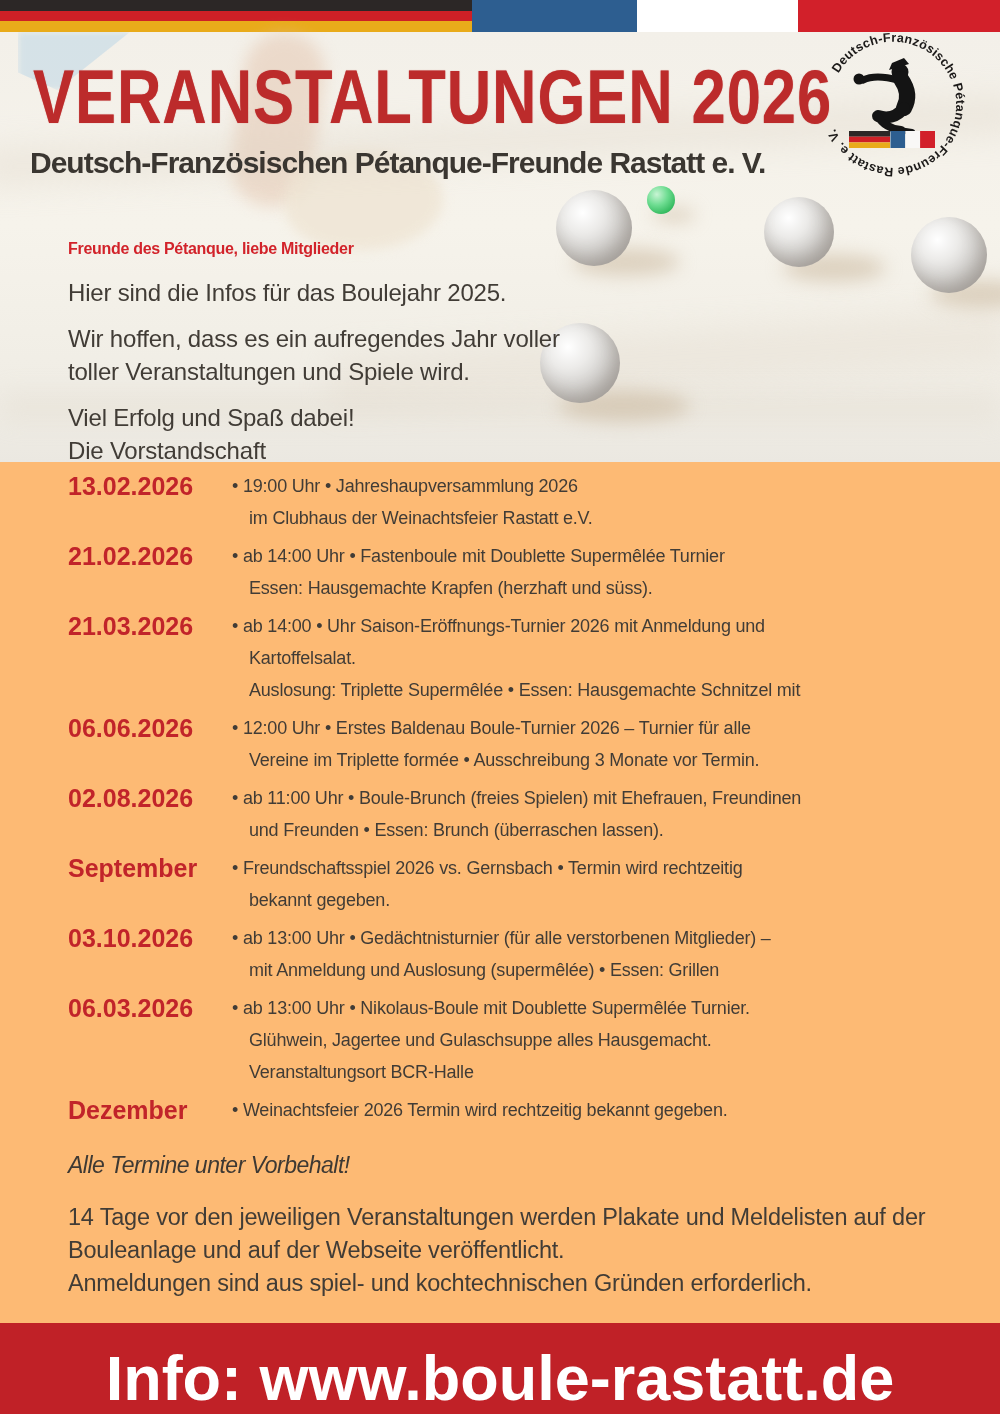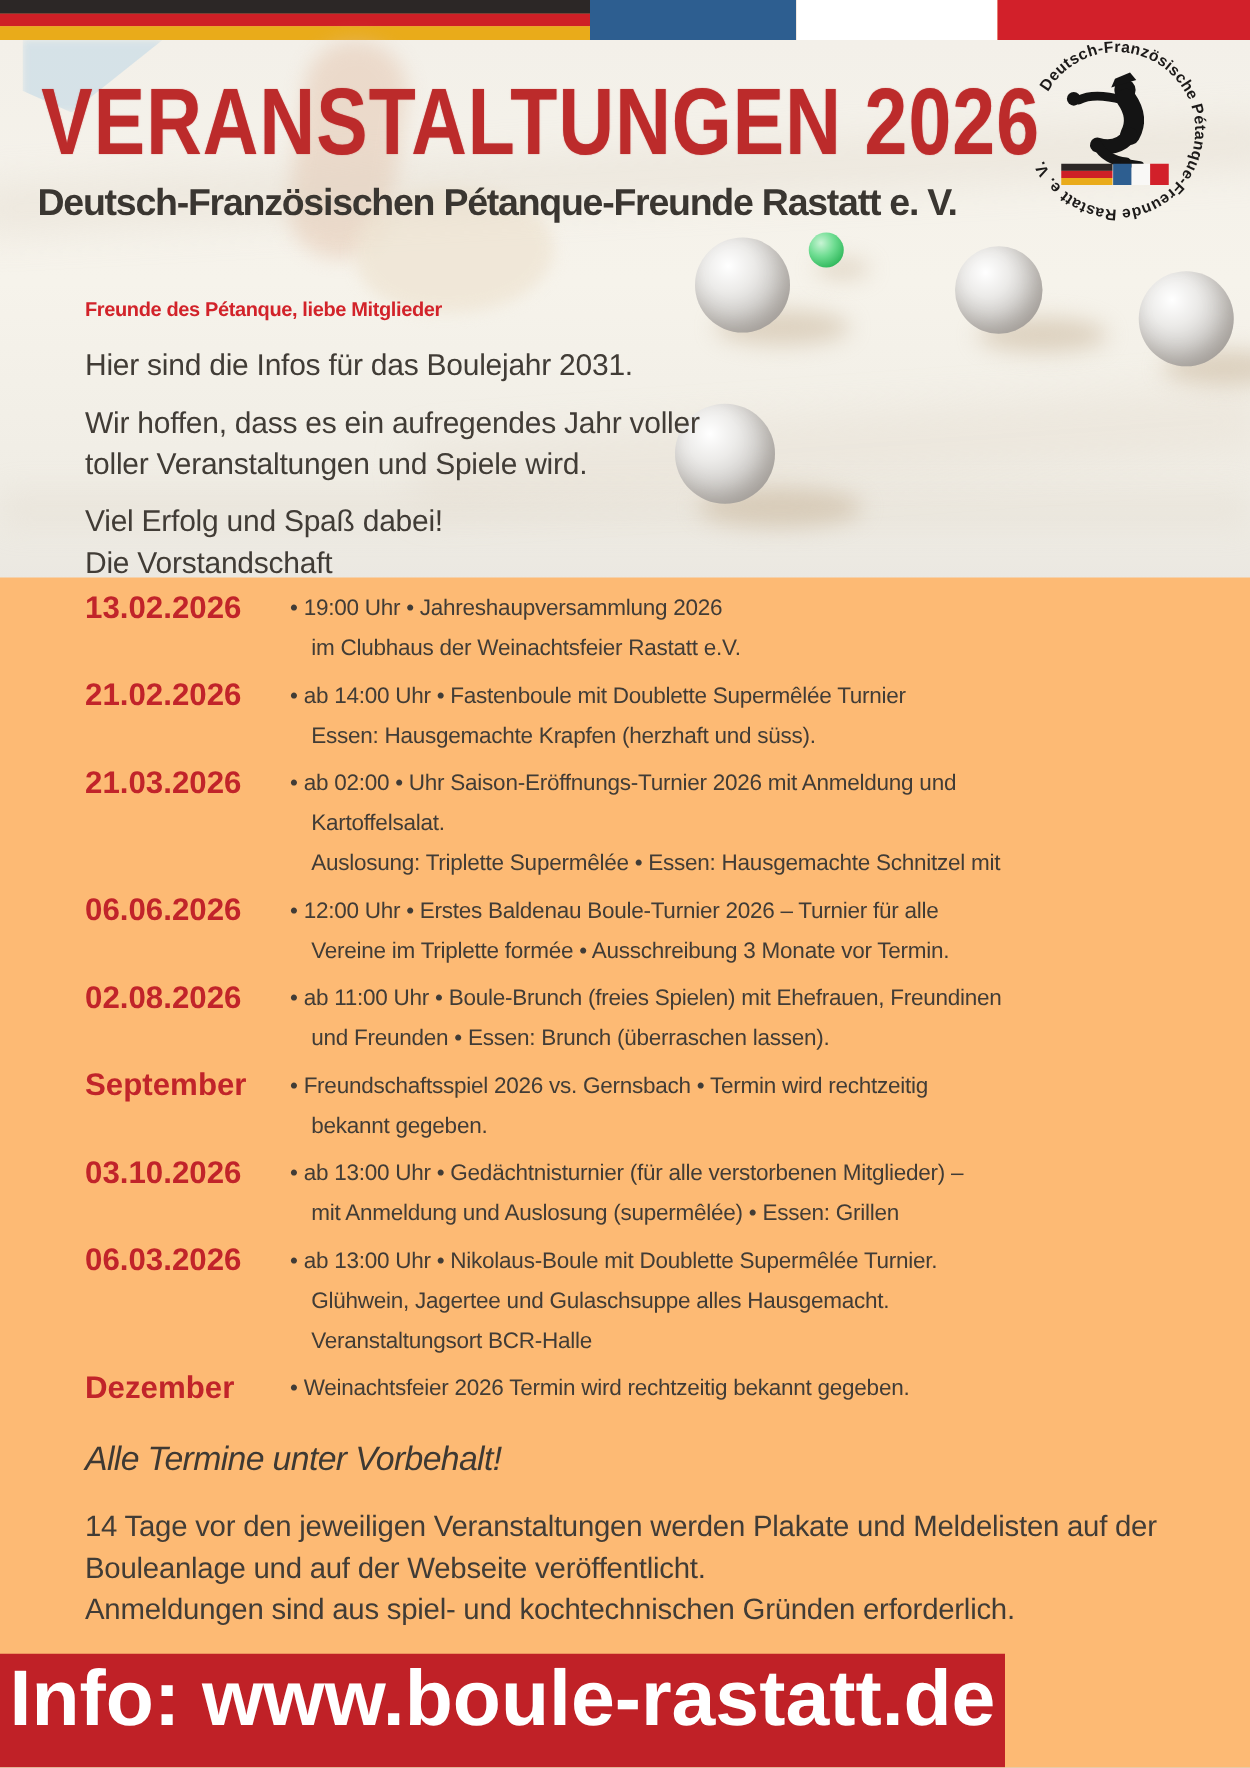--- a/index.html
+++ b/index.html
@@ -49,25 +49,25 @@
   .intro p { font-size:24px; line-height:33px; letter-spacing:-0.2px; margin-bottom:13px; }
   
   .events { position:absolute; left:68px; top:470px; width:925px; }
   .event-row { display:flex; align-items:flex-start; margin-bottom:6px; }
   .event-date { width:164px; flex:0 0 164px; color:#c1242a; font-size:25px; font-weight:700; line-height:32px; }
   .event-lines { flex:1; padding-left:17px; }
   .event-line { font-size:18px; line-height:32px; letter-spacing:-0.2px; white-space:nowrap; }
   .event-line.first { text-indent:-17px; }
   
   .notes { position:absolute; left:68px; top:1152px; width:900px; }
-  .note-italic { font-style:italic; font-size:27px; letter-spacing:-0.5px; margin-bottom:22px; color:#3e3933; }
+  .note-italic { font-style:italic; font-size:23px; letter-spacing:-0.5px; margin-bottom:22px; color:#3e3933; }
   .note-line { font-size:23.5px; line-height:33px; letter-spacing:-0.2px; white-space:nowrap; }
   
-  .banner { position:absolute; left:0; bottom:0; width:804px; height:91px;
-    background:#c02127; display:flex; align-items:flex-start; justify-content:center; }
+  .banner { position:absolute; left:0; bottom:0; width:1000px; height:91px;
+    background:#c02127; display:flex; align-items:flex-end; justify-content:center; }
   .banner span { color:#ffffff; font-size:63px; font-weight:700; letter-spacing:0px; white-space:nowrap; }
 </style>
 </head>
 <body>
 
 <div class="page">
 
   <div class="flagbar">
     <div class="flag-de">
       <div class="s1"></div>
@@ -132,21 +132,21 @@
     </g>
     <g>
       <rect x="77.5" y="104" width="14.8" height="17" fill="#2d5e90"></rect>
       <rect x="92.3" y="104" width="14.8" height="17" fill="#f9f8f6"></rect>
       <rect x="107.1" y="104" width="14.9" height="17" fill="#d2202a"></rect>
     </g>
   </svg>
 
   <div class="intro">
     <div class="intro-heading">Freunde des Pétanque, liebe Mitglieder</div>
-    <p>Hier sind die Infos für das Boulejahr 2031.</p>
+    <p>Hier sind die Infos für das Boulejahr 2025.</p>
     <p><span>Wir hoffen, dass es ein aufregendes Jahr voller</span><br>
        <span>toller Veranstaltungen und Spiele wird.</span></p>
     <p><span>Viel Erfolg und Spaß dabei!</span><br>
        <span>Die Vorstandschaft</span></p>
   </div>
 
   <div class="events">
 
     <div class="event-row">
       <div class="event-date">13.02.2026</div>
@@ -160,21 +160,21 @@
       <div class="event-date">21.02.2026</div>
       <div class="event-lines">
         <div class="event-line first">• ab 14:00 Uhr • Fastenboule mit Doublette Supermêlée Turnier</div>
         <div class="event-line">Essen: Hausgemachte Krapfen (herzhaft und süss).</div>
       </div>
     </div>
 
     <div class="event-row">
       <div class="event-date">21.03.2026</div>
       <div class="event-lines">
-        <div class="event-line first">• ab 02:00 • Uhr Saison-Eröffnungs-Turnier 2026 mit Anmeldung und</div>
+        <div class="event-line first">• ab 14:00 • Uhr Saison-Eröffnungs-Turnier 2026 mit Anmeldung und</div>
         <div class="event-line">Kartoffelsalat.</div>
         <div class="event-line">Auslosung: Triplette Supermêlée • Essen: Hausgemachte Schnitzel mit</div>
       </div>
     </div>
 
     <div class="event-row">
       <div class="event-date">06.06.2026</div>
       <div class="event-lines">
         <div class="event-line first">• 12:00 Uhr • Erstes Baldenau Boule-Turnier 2026 – Turnier für alle</div>
         <div class="event-line">Vereine im Triplette formée • Ausschreibung 3 Monate vor Termin.</div>

